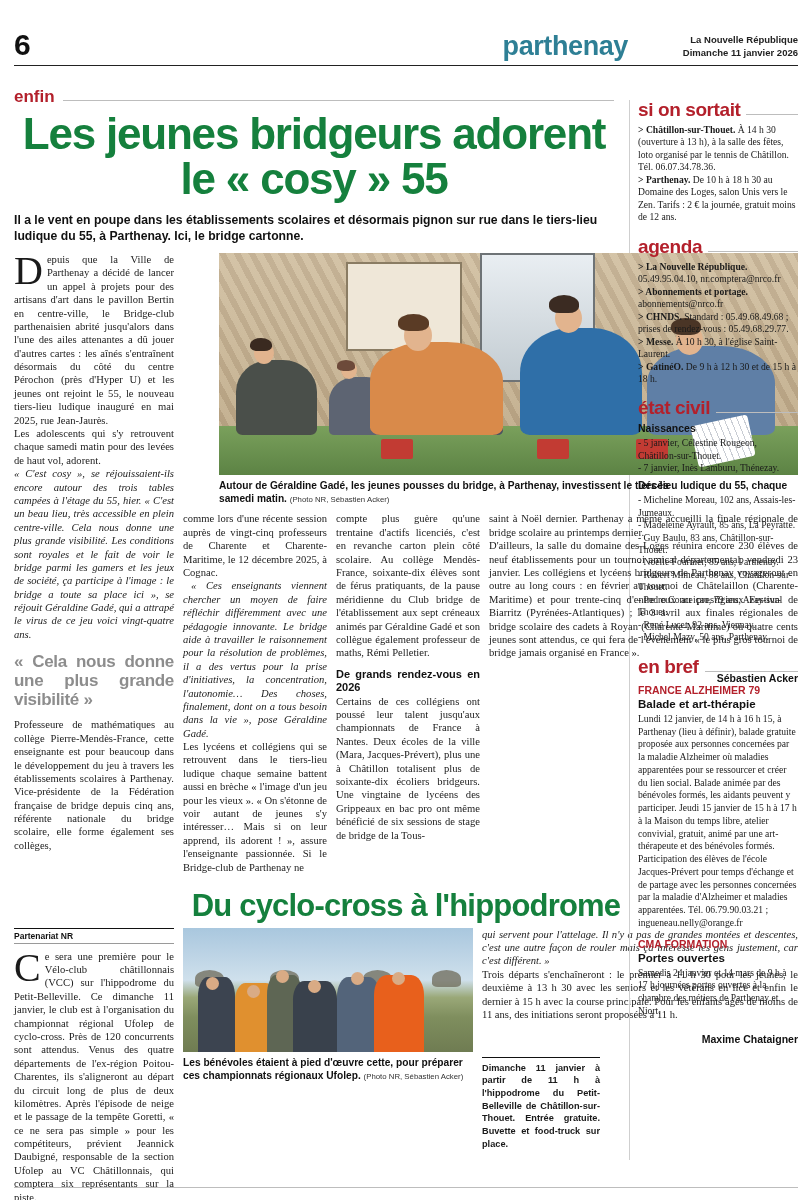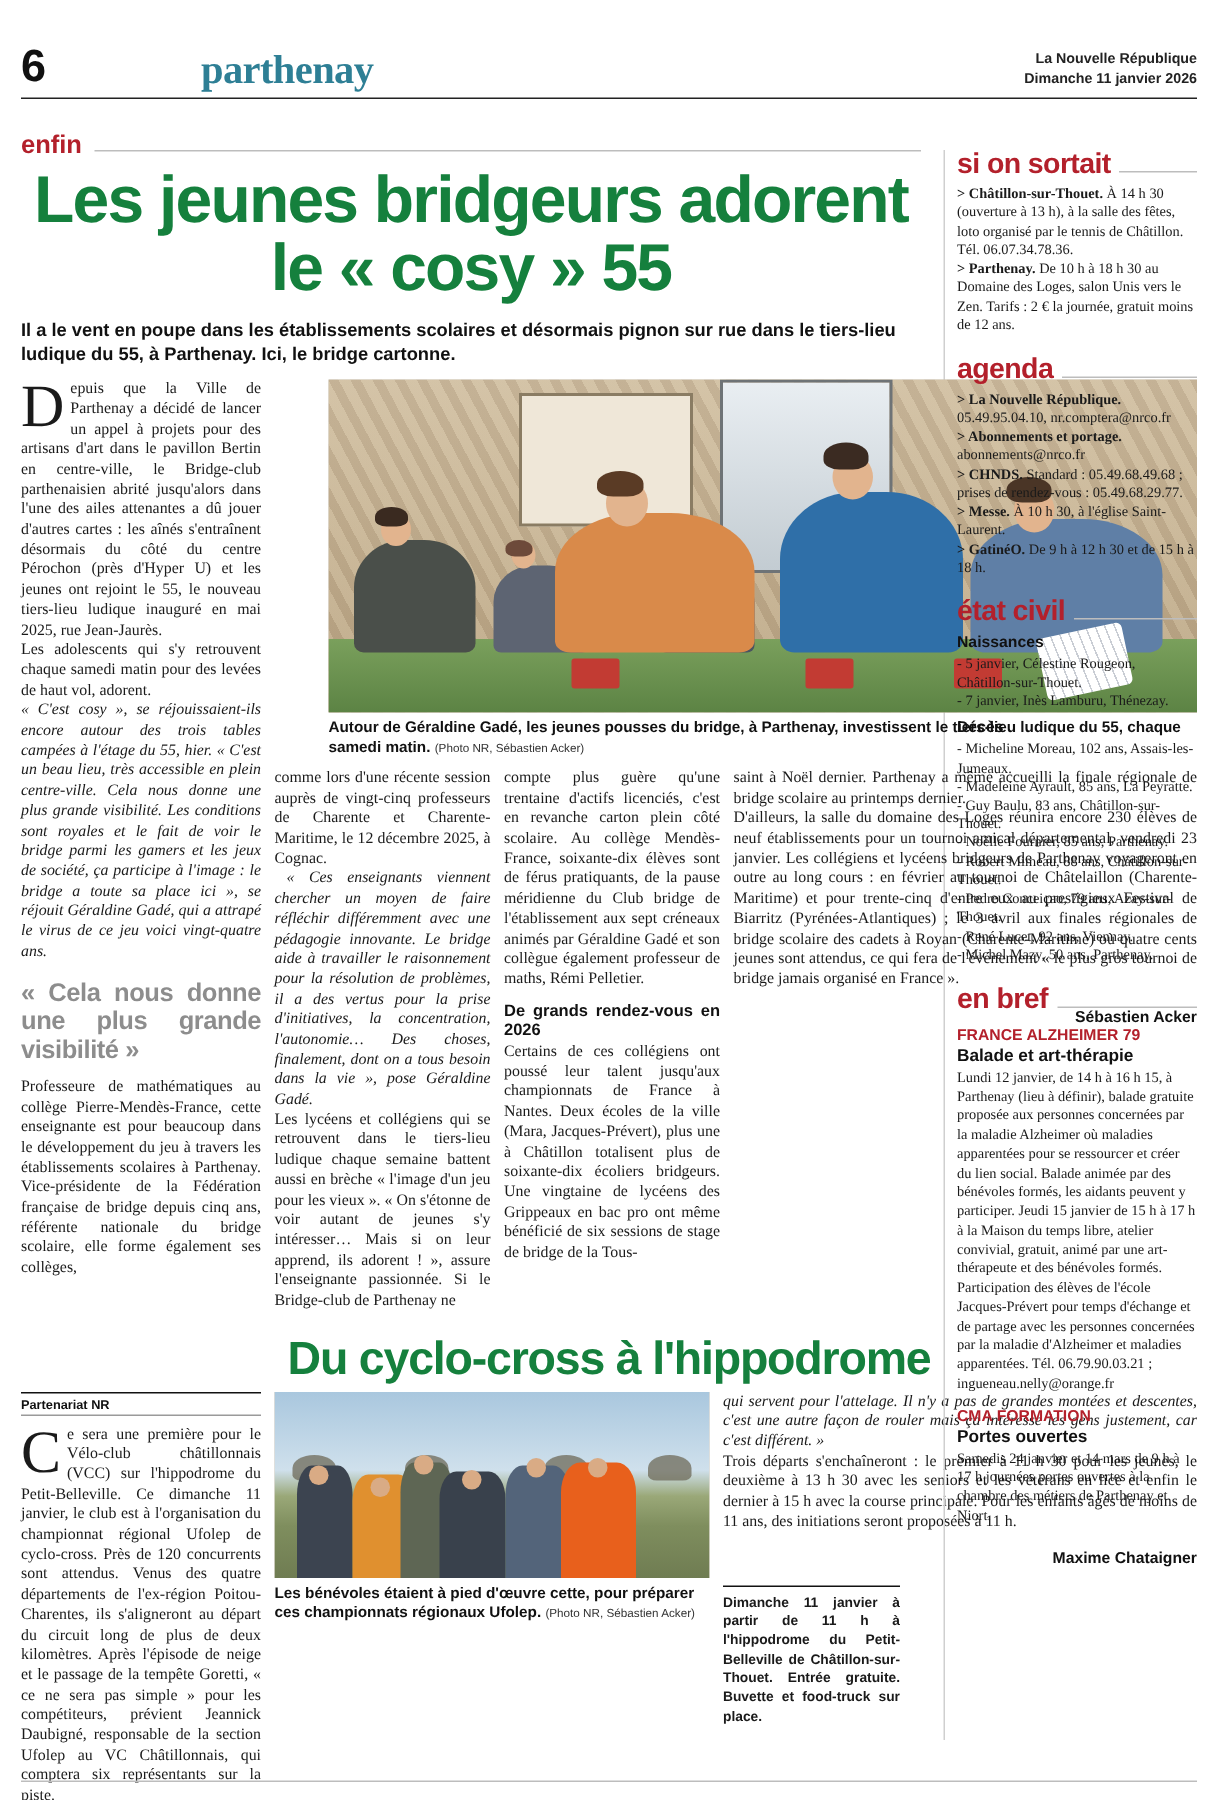--- a/index.html
+++ b/index.html
@@ -6,21 +6,21 @@
   body{
     width:812px;height:1200px;background:#ffffff;
     font-family:"Liberation Serif", serif;
     color:#1a1a1a;overflow:hidden;
   }
   .page{position:relative;width:812px;height:1200px;box-sizing:border-box;padding:0 14px;}
 
   
   .masthead{display:flex;align-items:flex-end;justify-content:space-between;padding-top:30px;}
   .folio{font-family:"Liberation Sans",sans-serif;font-weight:bold;font-size:30px;line-height:1;color:#111;width:120px;}
-  .section-name{flex:1;text-align:left;font-family:Liberation Serif, serif;font-weight:bold;font-size:27px;color:#2e7f95;letter-spacing:-.4px;line-height:1;}
+  .section-name{flex:1;text-align:right;font-family:Liberation Sans, sans-serif;font-weight:bold;font-size:27px;color:#2e7f95;letter-spacing:-.4px;line-height:1;}
   .masthead-right{width:170px;text-align:right;font-family:"Liberation Sans",sans-serif;font-size:9.5px;font-weight:bold;line-height:1.35;color:#222;}
   .rule-main{border:0;border-top:1.6px solid #222;margin:5px 0 0;}
 
   
   .kicker{font-family:"Liberation Sans",sans-serif;font-weight:bold;font-size:17px;color:#b3202b;line-height:1;}
   .kicker-row{display:flex;align-items:flex-end;gap:8px;}
   .kicker-rule{flex:1;border-bottom:1px solid #bdbdbd;margin-bottom:4px;}
 
   .headline{font-family:Liberation Sans, sans-serif;font-weight:bold;font-size:44px;line-height:1.02;letter-spacing:-1.2px;color:#15803d;margin:7px 0 0;text-align:center;}
   .headline.small{font-size:31px;letter-spacing:-.8px;}

